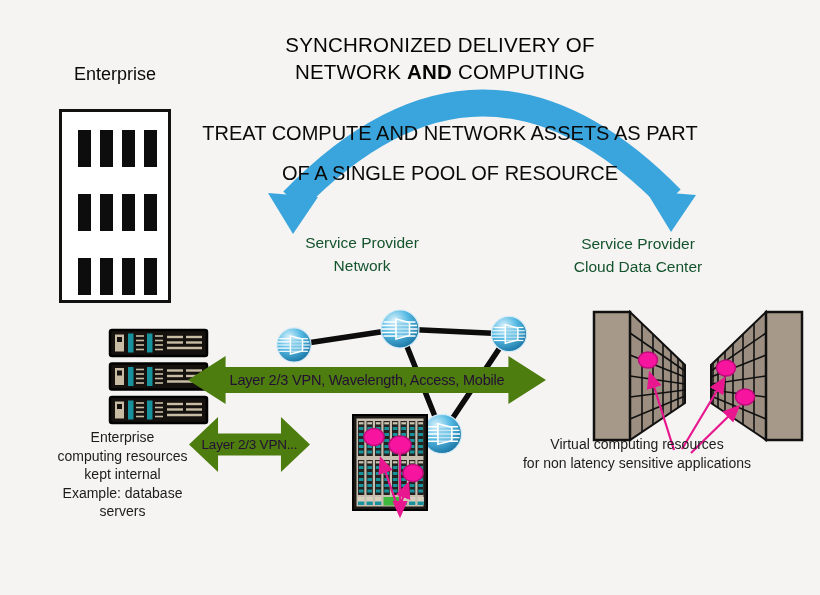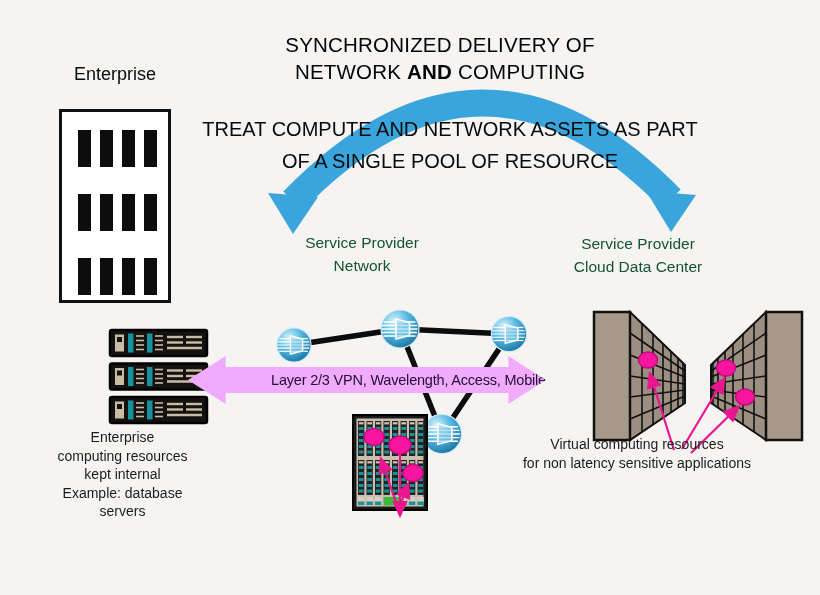--- a/index.html
+++ b/index.html
@@ -3,31 +3,31 @@
 <meta charset="utf-8">
 <style>
   html,body{margin:0;padding:0;}
   body{font-family:"Liberation Sans","DejaVu Sans",sans-serif;background:#e9e9e9;}
   #stage{position:relative;width:820px;height:595px;background:#f5f4f2;overflow:hidden;padding-left:42px;}
   .abs{position:absolute;}
   .z1{z-index:1;} .z2{z-index:2;} .z3{z-index:3;}
   .ctr{text-align:center;}
   .pre{white-space:pre-line;}
   .title{left:150px;top:31px;width:580px;font-size:20.5px;line-height:27px;color:#050505;letter-spacing:0.2px;}
-  .subtitle{left:160px;top:113px;width:580px;font-size:20px;line-height:32px;color:#0a0a0a;}
+  .subtitle{left:160px;top:113px;width:580px;font-size:20px;line-height:40px;color:#0a0a0a;}
   .biglabel{font-size:15.5px;line-height:23px;color:#14532d;}
   .caption{font-size:14px;line-height:18.5px;color:#1c1c1c;}
   .entlabel{left:59px;top:64px;width:112px;font-size:18px;color:#0a0a0a;}
   
   .building{left:59px;top:109px;width:112px;height:194px;background:#ffffff;border:3px solid #111;
             box-sizing:border-box;display:grid;grid-template-columns:repeat(4,13px);
             grid-template-rows:repeat(3,37px);column-gap:9px;row-gap:27px;padding:18px 11px 5px 16px;}
   .win{background:#0d0d0d;}
   
-  .parrow{background:#f0abfc;display:flex;align-items:center;justify-content:flex-end;
+  .parrow{background:#4d7c0f;display:flex;align-items:center;justify-content:center;
           color:#230f33;letter-spacing:-0.2px;}
   .a-full{left:188px;top:356px;width:358px;height:48px;font-size:14.5px;
           clip-path:polygon(0 50%,10.5% 0,10.5% 23%,89.5% 23%,89.5% 0,100% 50%,89.5% 100%,89.5% 77%,10.5% 77%,10.5% 100%);}
   .a-short{left:189px;top:417px;width:121px;height:55px;font-size:13.5px;
           clip-path:polygon(0 50%,24% 0,24% 30%,76% 30%,76% 0,100% 50%,76% 100%,76% 70%,24% 70%,24% 100%);}
   .a-fabric{left:538px;top:499px;width:232px;height:52px;font-size:15.5px;
           clip-path:polygon(0 50%,13% 0,13% 20%,87% 20%,87% 0,100% 50%,87% 100%,87% 80%,13% 80%,13% 100%);}
   svg{display:block;}
 </style>
 </head>
@@ -219,20 +219,23 @@
   <div class="abs z2 ctr biglabel pre" style="left:282px;top:231px;width:160px;">Service Provider
 Network</div>
 
   <div class="abs z2 ctr biglabel pre" style="left:538px;top:232px;width:200px;">Service Provider
 Cloud Data Center</div>
 
   <div class="abs z3 parrow a-full">
     <span>Layer 2/3 VPN, Wavelength, Access, Mobile</span>
   </div>
 
+  <div class="abs z3 parrow a-short">
+    <span>Layer 2/3 VPN...</span>
+  </div>
 
 
   <div class="abs z2 ctr caption pre" style="left:30px;top:428px;width:185px;">Enterprise
 computing resources
 kept internal
 Example: database
 servers</div>
 
 
   <div class="abs z2 ctr caption pre" style="left:492px;top:435px;width:290px;">Virtual computing resources

